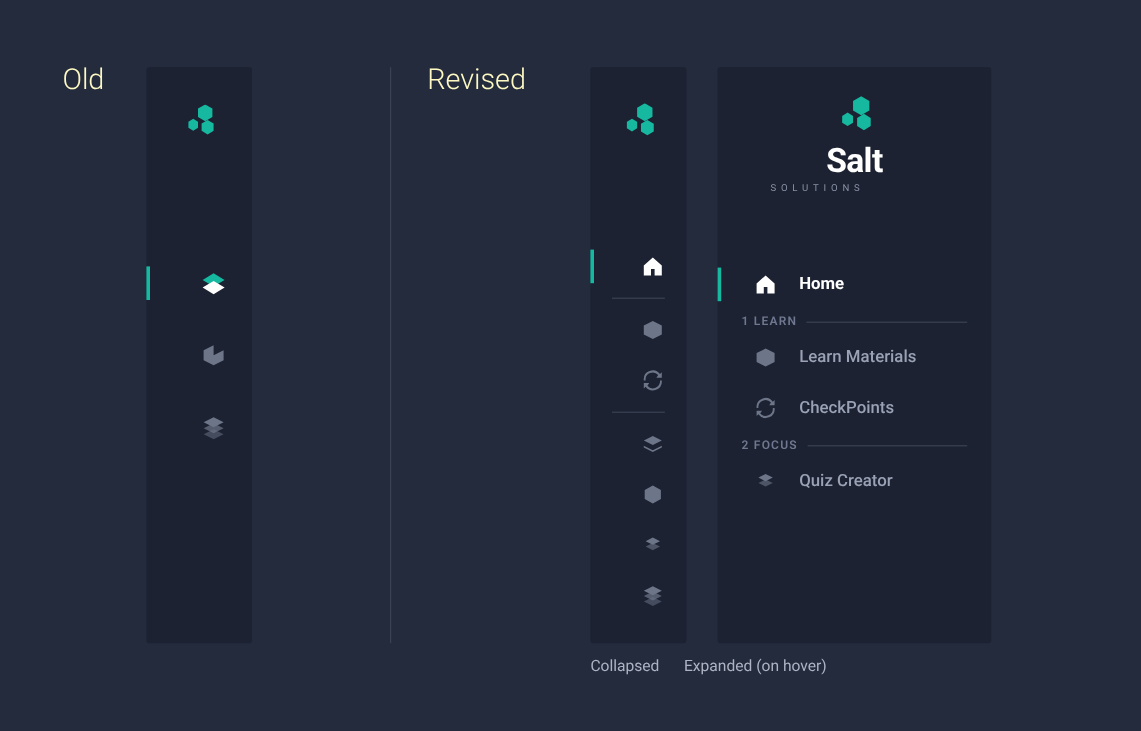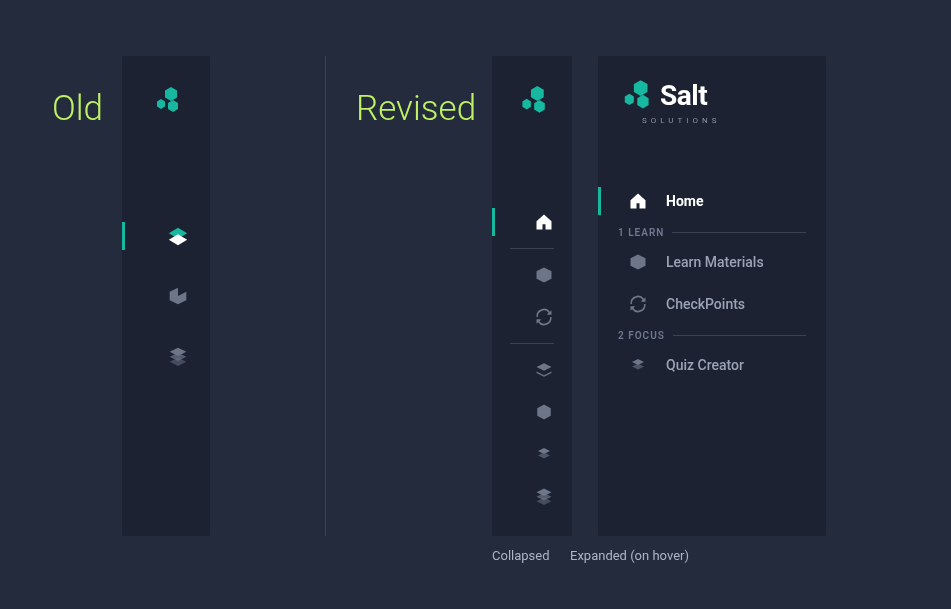--- a/index.html
+++ b/index.html
@@ -7,24 +7,23 @@
     background: #232b3c;
     width: 951px;
     height: 609px;
     font-family: -apple-system, BlinkMacSystemFont, "Segoe UI", Roboto, Helvetica, Arial, sans-serif;
     color: #fff;
     position: relative;
     overflow: hidden;
   }
   .section-label {
     position: absolute;
-    font-size: 35px;
+    font-size: 24px;
     font-weight: 300;
-    color: #bef264;
-    margin-top: 36px;
+    color: #fef9c3;
   }
   .label-old { top: 52px; left: 52px; }
   .label-revised { top: 52px; left: 356px; }
 
   .state-caption {
     position: absolute;
     font-size: 13px;
     color: #aeb4c4;
     top: 548px;
   }
@@ -57,20 +56,21 @@
     display: flex;
     justify-content: center;
     align-items: center;
     height: 90px;
   }
   .logo-row {
     display: flex;
     align-items: center;
     padding: 24px 20px 10px 20px;
     gap: 8px;
+    flex-direction: column;
   }
   .brand-name {
     font-size: 28px;
     font-weight: 700;
     color: #fff;
     letter-spacing: -0.5px;
     line-height: 1;
   }
   .brand-sub {
     font-size: 8px;

